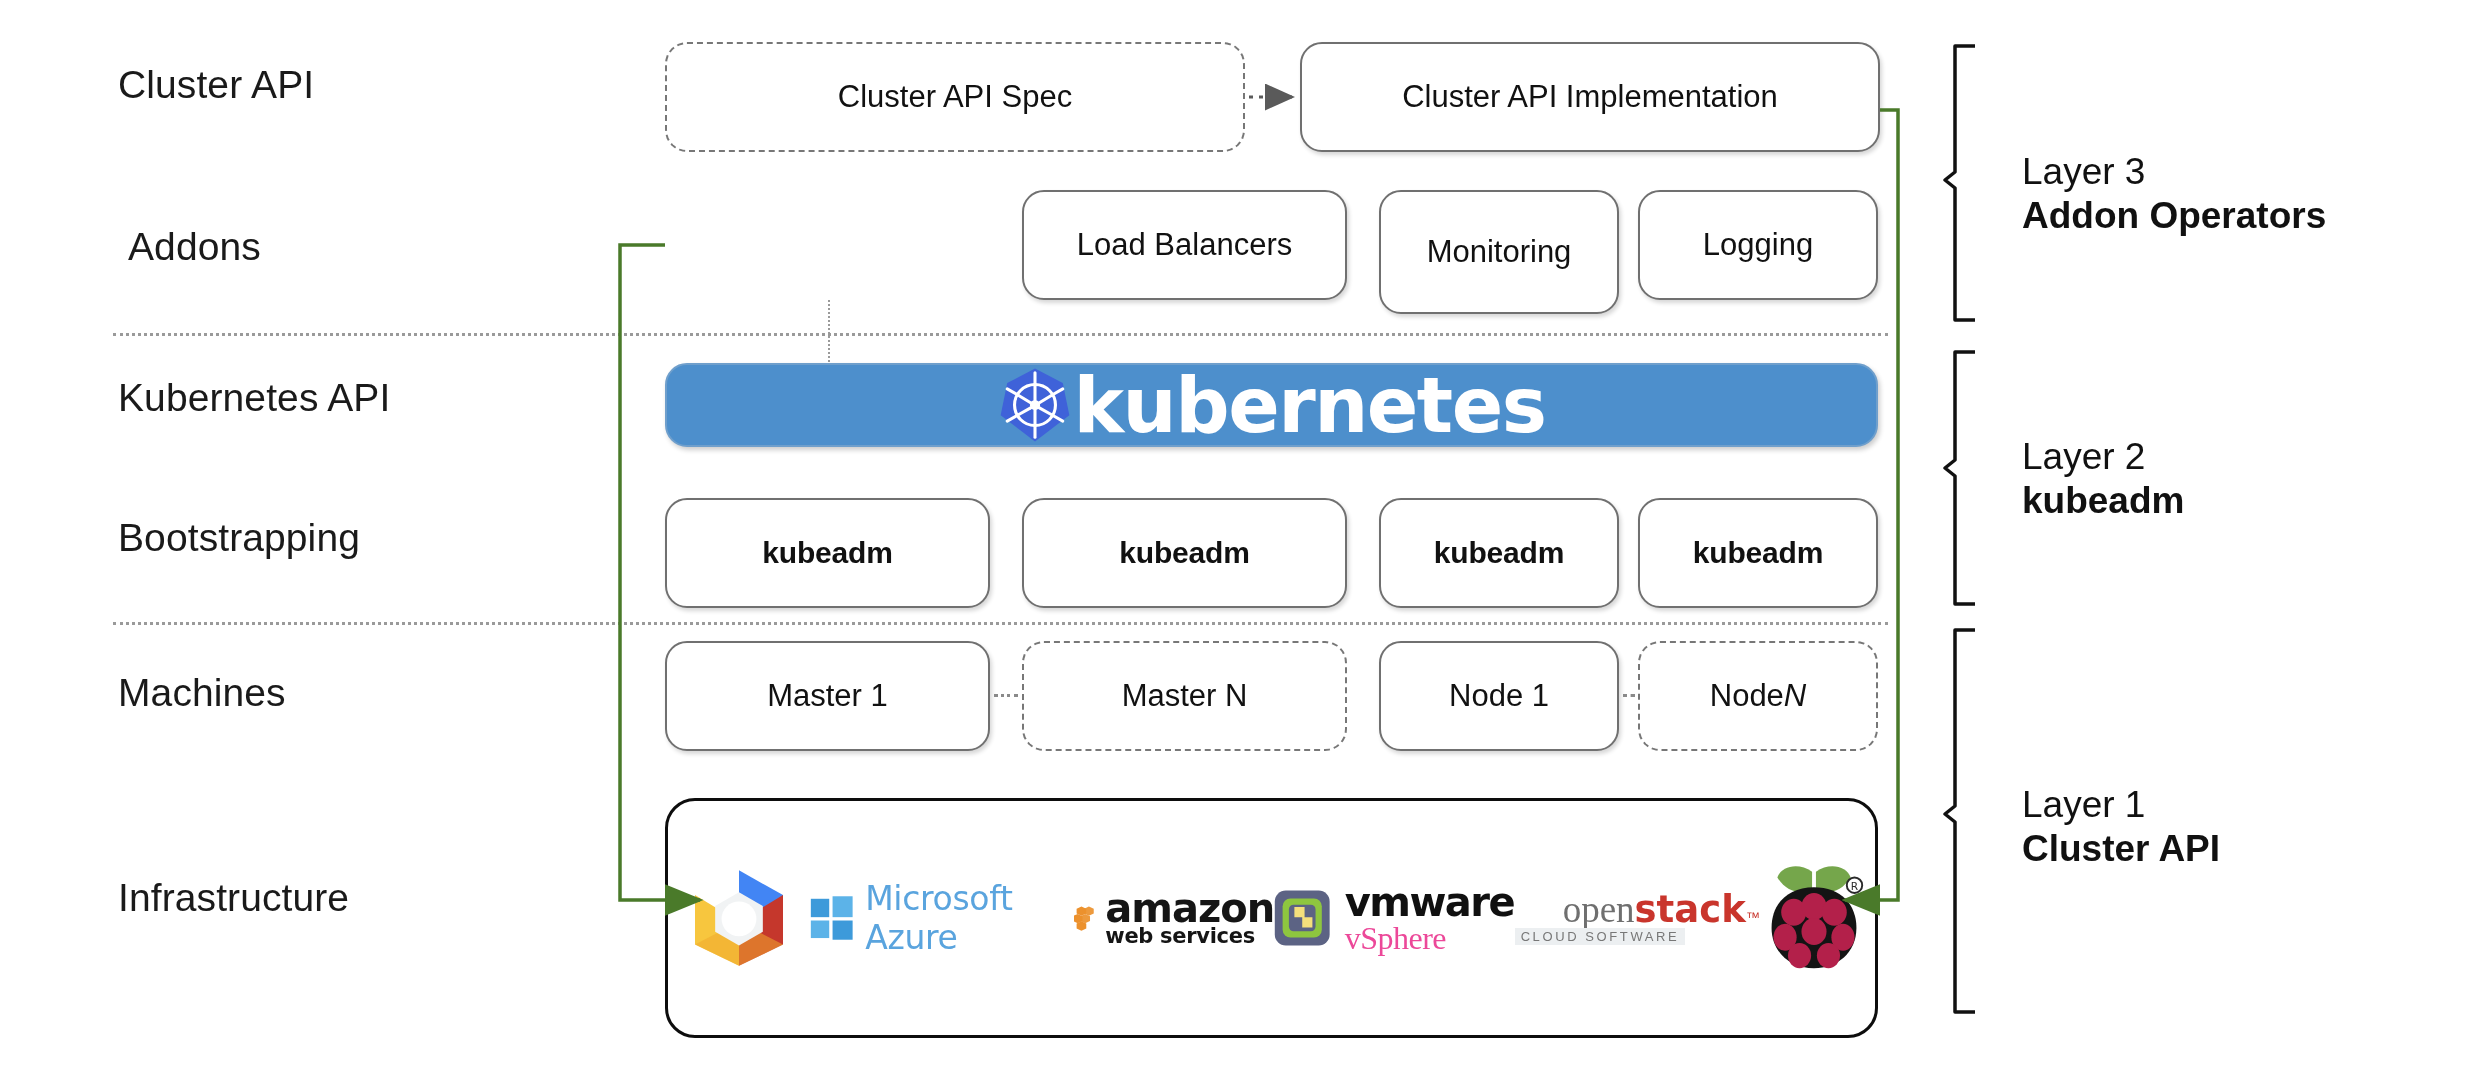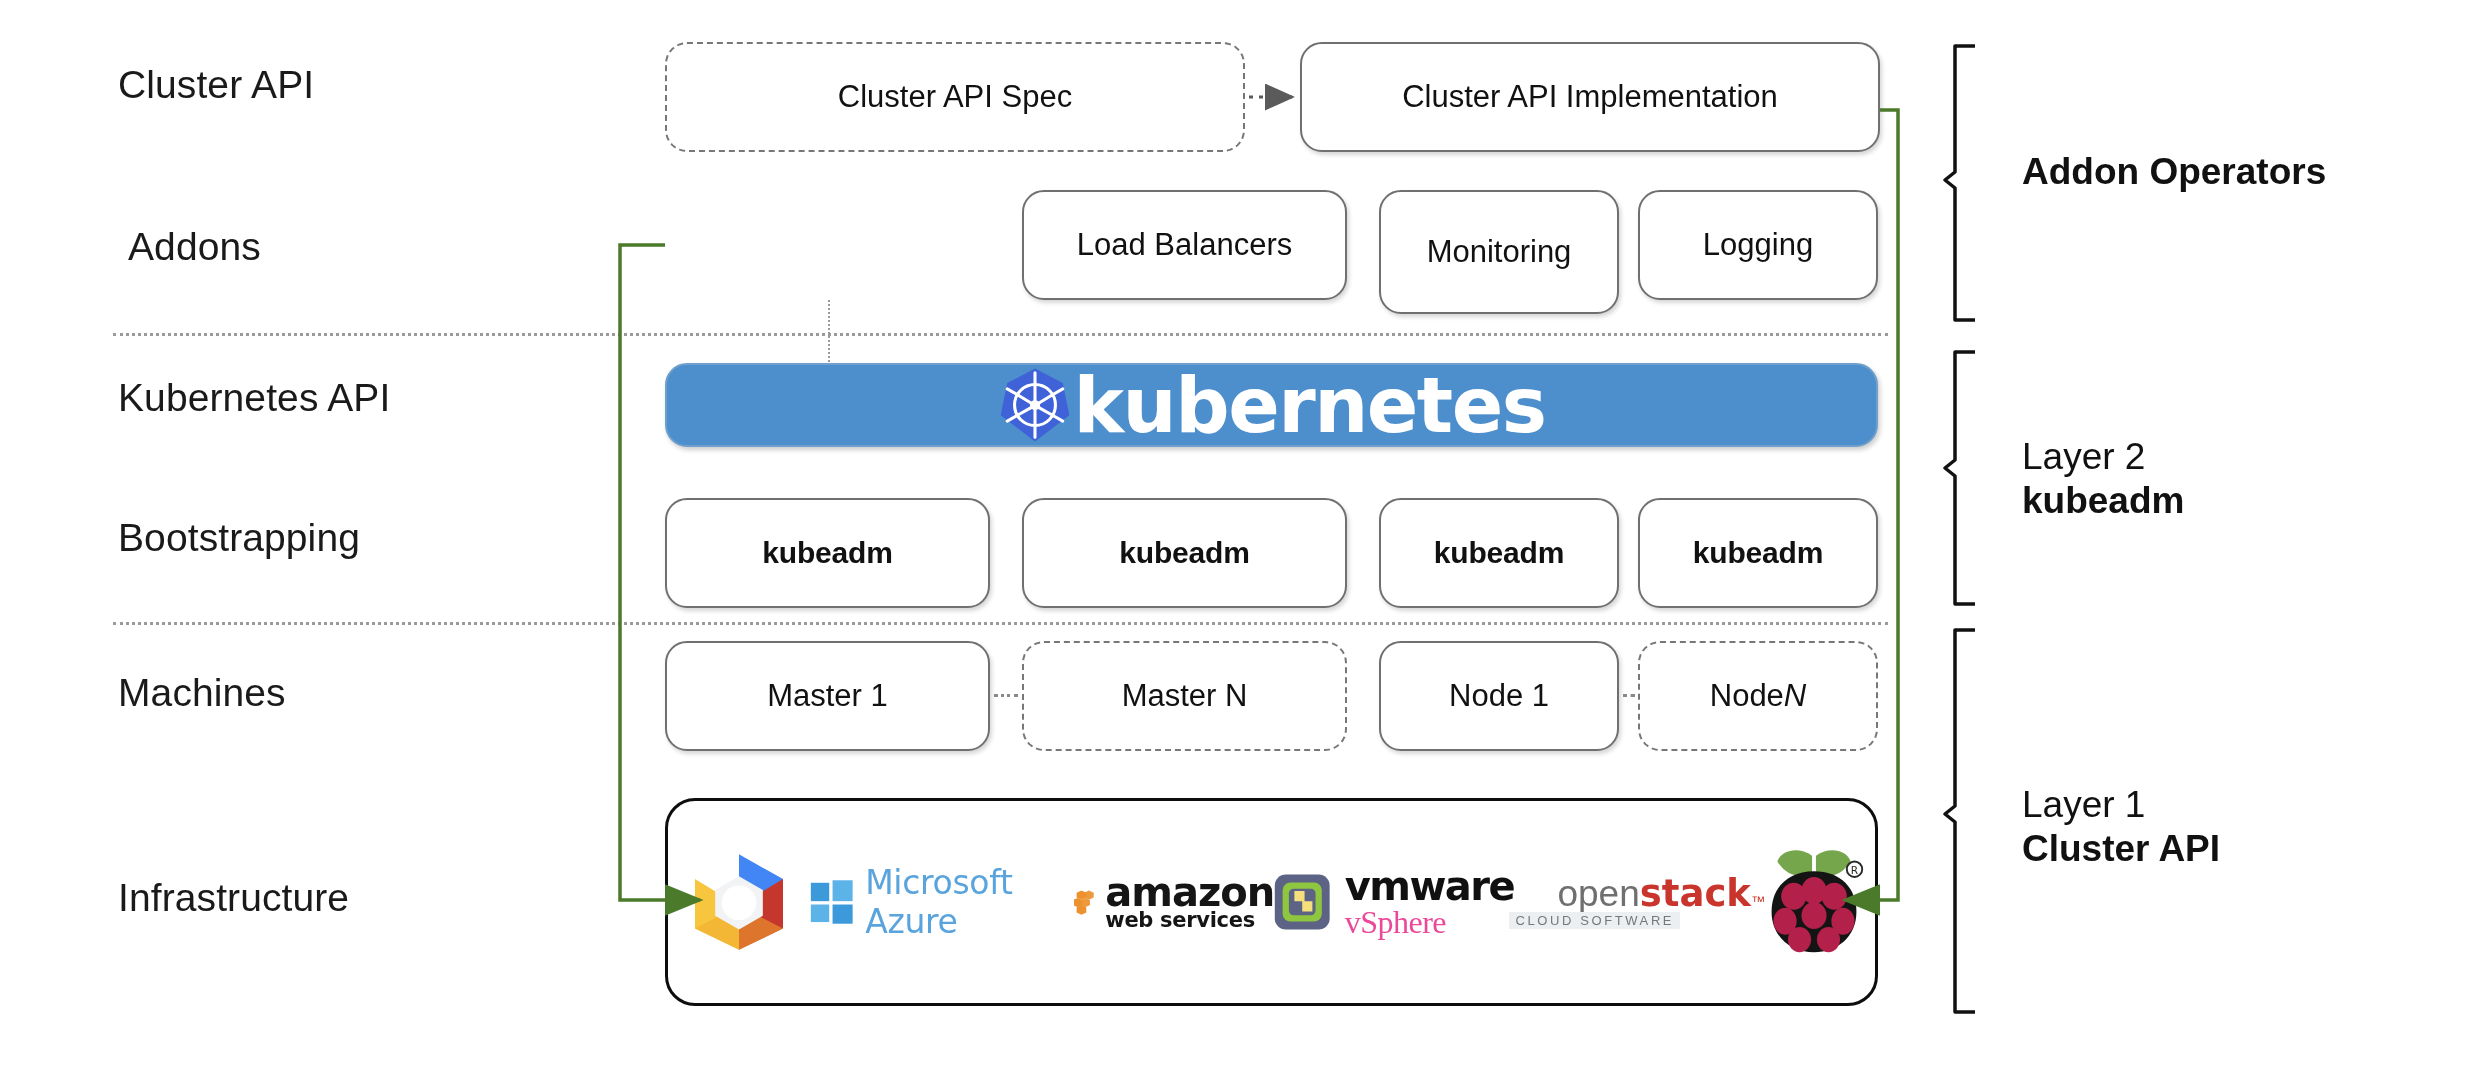--- a/index.html
+++ b/index.html
@@ -33,21 +33,21 @@
   .sep{position:absolute;height:0;border-top:3px dotted #9a9a9a;}
   .vdot{position:absolute;width:0;border-left:2px dotted #9a9a9a;}
 
   .layerlab{position:absolute;font-size:37px;line-height:1.18;color:#111;white-space:nowrap;}
   .layerlab b{font-weight:bold;}
 
   svg.ovl{position:absolute;left:0;top:0;width:2490px;height:1076px;overflow:visible;
           pointer-events:none;}
 
   .az-txt{font-size:33px;color:#5aa4de;font-family:"DejaVu Sans",sans-serif;letter-spacing:-.3px;}
-  .os-open{font-size:37px;color:#6f6f6f;font-family:Liberation Sans, sans-serif;margin-left:48px;}
+  .os-open{font-size:37px;color:#6f6f6f;font-family:Liberation Serif, serif;margin-left:48px;}
   .os-stack{font-size:37px;color:#c9352c;font-weight:bold;font-family:"DejaVu Sans",sans-serif;}
   .os-sub{font-size:13px;color:#777;letter-spacing:2.6px;background:#eceff1;padding:2px 6px;}
   .amz-1{font-size:40px;font-weight:bold;color:#151515;font-family:"DejaVu Sans",sans-serif;letter-spacing:-1px;}
   .amz-2{font-size:21px;font-weight:bold;color:#151515;font-family:"DejaVu Sans",sans-serif;letter-spacing:-.3px;}
   .vm-1{font-size:40px;font-weight:bold;color:#101010;font-family:"DejaVu Sans",sans-serif;letter-spacing:-1.5px;}
   .vm-2{font-size:32px;color:#ec4899;font-family:Liberation Serif, serif;letter-spacing:-.5px;}
 </style>
 </head>
 <body>
 
@@ -106,21 +106,21 @@
   <div class="box dashed" style="left:1022px;top:641px;width:325px;height:110px;">Master N</div>
   <div class="box solid" style="left:1379px;top:641px;width:240px;height:110px;">Node 1</div>
   <div class="box dashed" style="left:1638px;top:641px;width:240px;height:110px;">
     <span>Node </span>
       <i>N</i>
   </div>
 
   <div style="position:absolute;left:994px;top:694px;width:24px;border-top:3px dotted #8a8a8a;"></div>
   <div style="position:absolute;left:1623px;top:694px;width:12px;border-top:3px dotted #8a8a8a;"></div>
 
-  <div class="infra" style="left:665px;top:798px;width:1213px;height:208px;">
+  <div class="infra" style="left:665px;top:798px;width:1213px;height:240px;">
 
     <span class="logo" style="width:150px;">
       <svg width="110" height="104" viewBox="0 0 120 112" aria-hidden="true">
         <path d="M60 4 L108 31 L108 60 L60 60 Z" fill="#4285f4"></path>
         <path d="M108 31 L108 85 L60 108 L60 60 Z" fill="#c5372c"></path>
         <path d="M60 108 L12 85 L12 31 L60 60 Z" fill="#f7c63e"></path>
         <path d="M12 85 L60 108 L108 85 L60 60 Z" fill="#f0a92e" opacity=".55"></path>
         <polygon points="60,28 86,43 86,71 60,86 34,71 34,43" fill="#f1f3f4"></polygon>
         <circle cx="60" cy="57" r="19" fill="#ffffff"></circle>
       </svg>
@@ -235,20 +235,21 @@
     <path d="M1880,110 L1898,110 L1898,900 L1845,900" fill="none" stroke="#4a7a2a" stroke-width="3.5" marker-end="url(#gArrowL)"></path>
 
     <path d="M1975,46 L1955,46 L1955,172 L1945,180 L1955,188 L1955,320 L1975,320" fill="none" stroke="#111" stroke-width="3.5" stroke-linejoin="round"></path>
 
     <path d="M1975,352 L1955,352 L1955,460 L1945,468 L1955,476 L1955,604 L1975,604" fill="none" stroke="#111" stroke-width="3.5" stroke-linejoin="round"></path>
 
     <path d="M1975,630 L1955,630 L1955,806 L1945,814 L1955,822 L1955,1012 L1975,1012" fill="none" stroke="#111" stroke-width="3.5" stroke-linejoin="round"></path>
   </svg>
 
   <div class="layerlab" style="left:2022px;top:150px;">
+    <div>Layer 3</div>
     <b>Addon Operators</b>
   </div>
   <div class="layerlab" style="left:2022px;top:435px;">
     <div>Layer 2</div>
     <b>kubeadm</b>
   </div>
   <div class="layerlab" style="left:2022px;top:783px;">
     <div>Layer 1</div>
     <b>Cluster API</b>
   </div>

